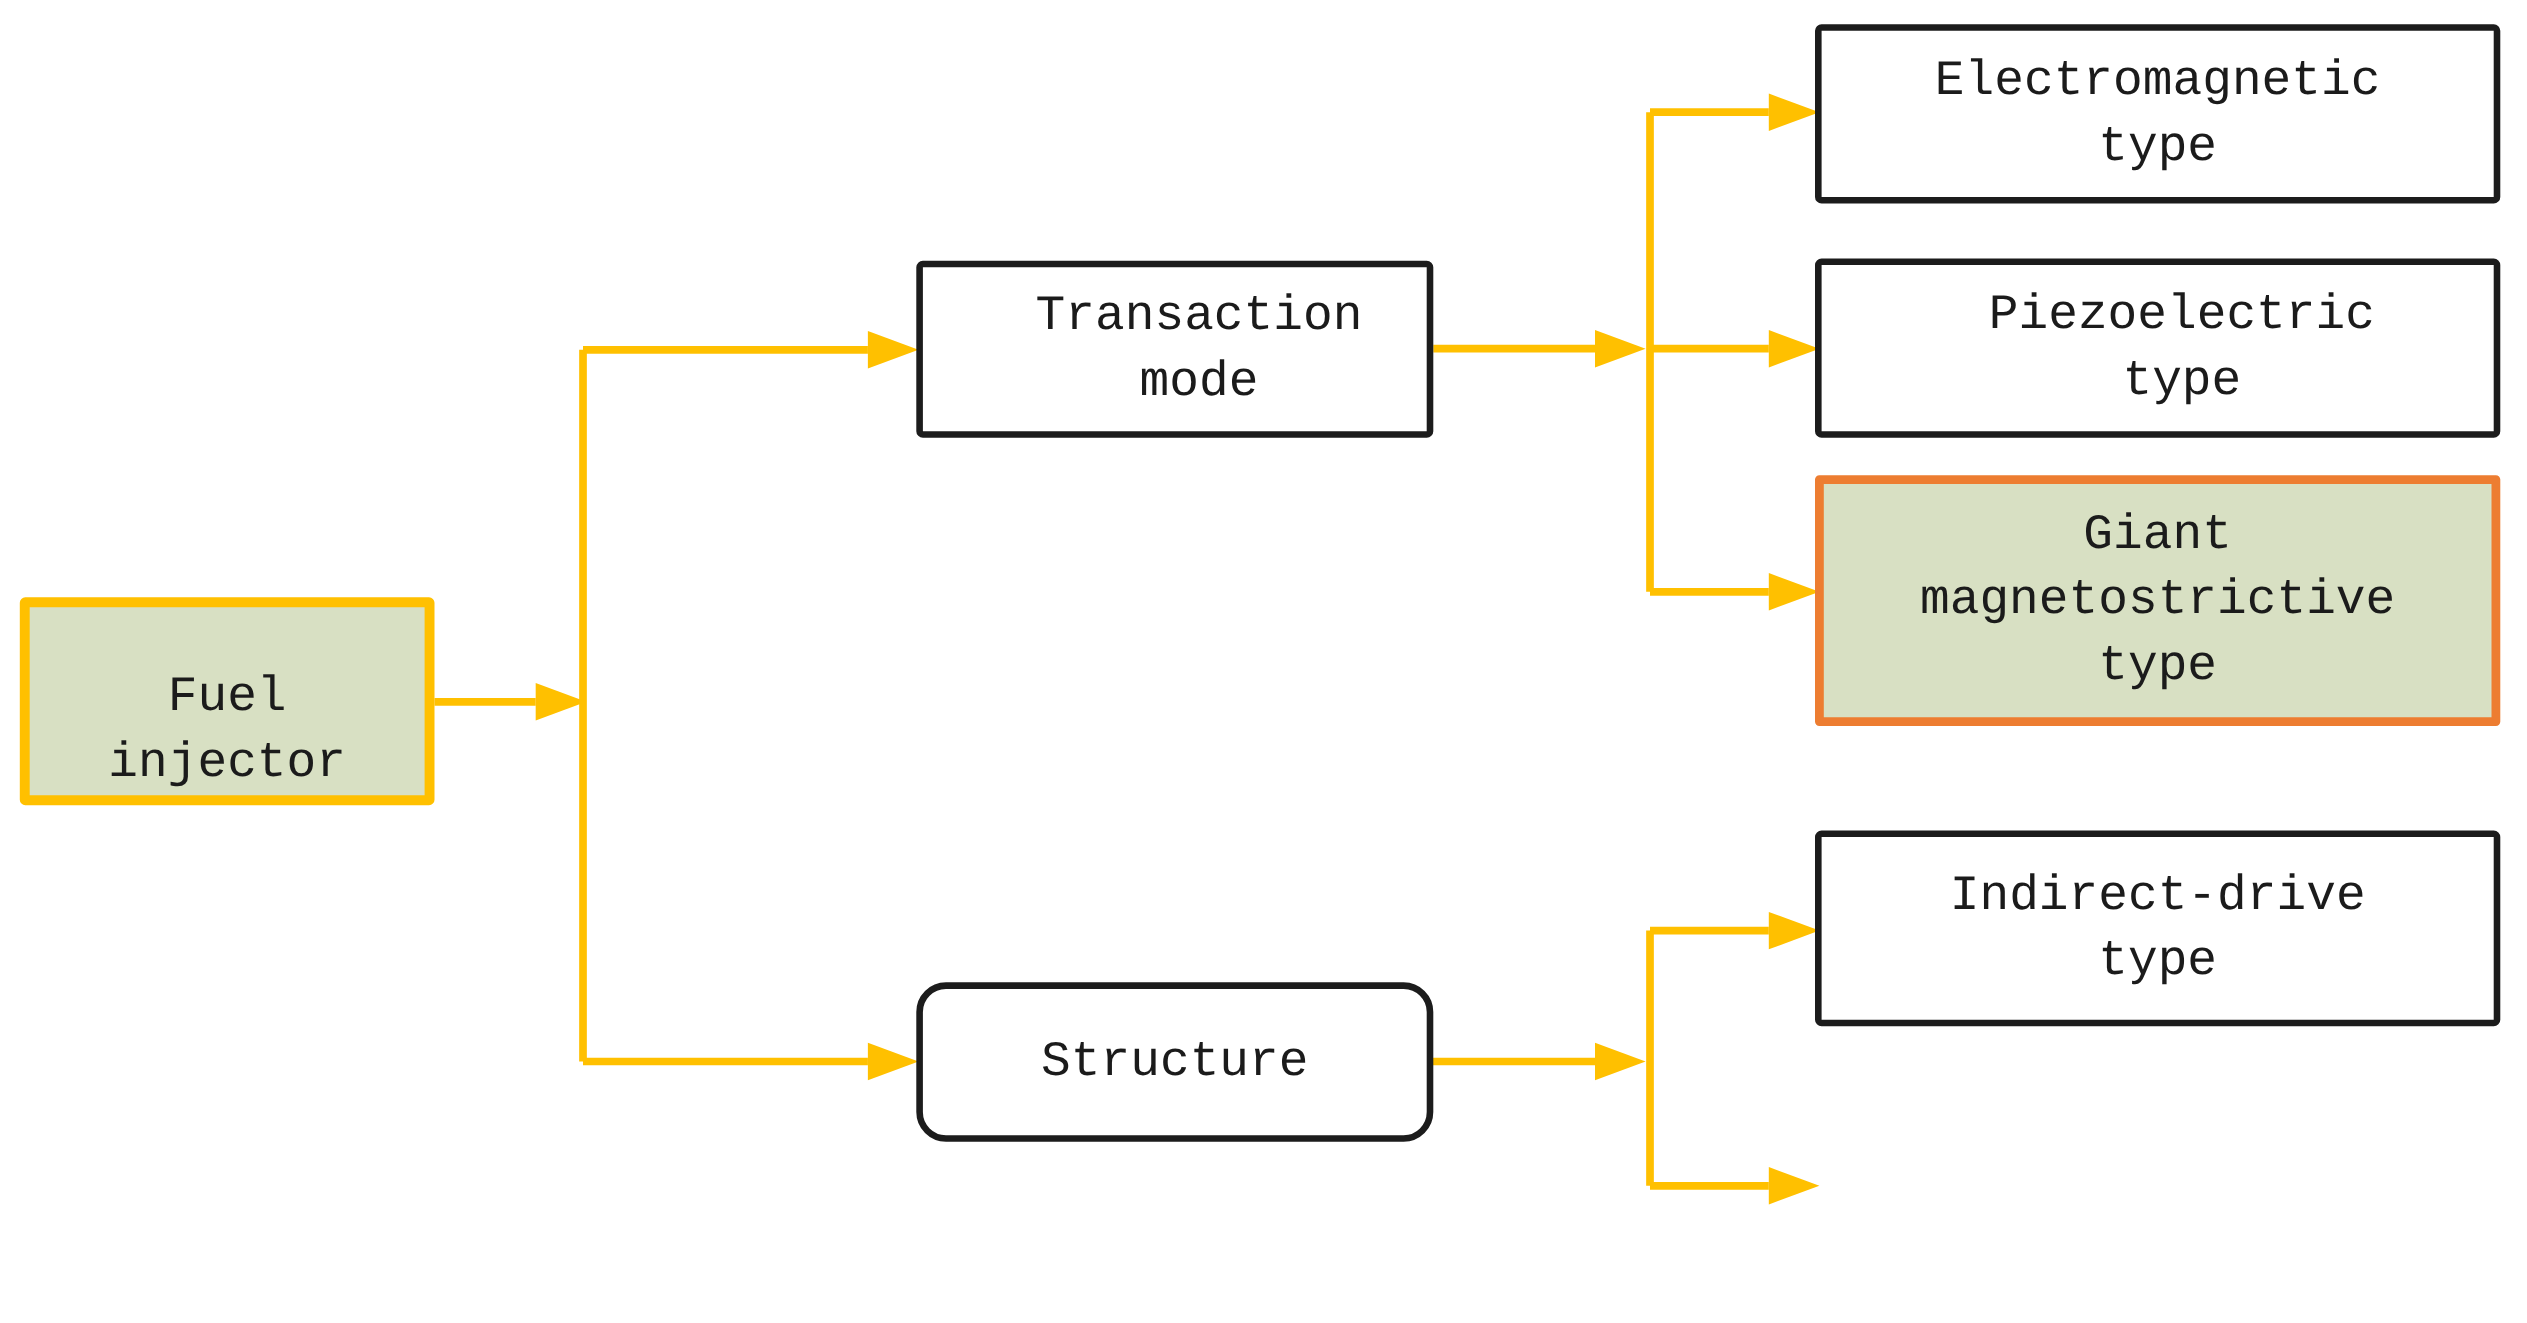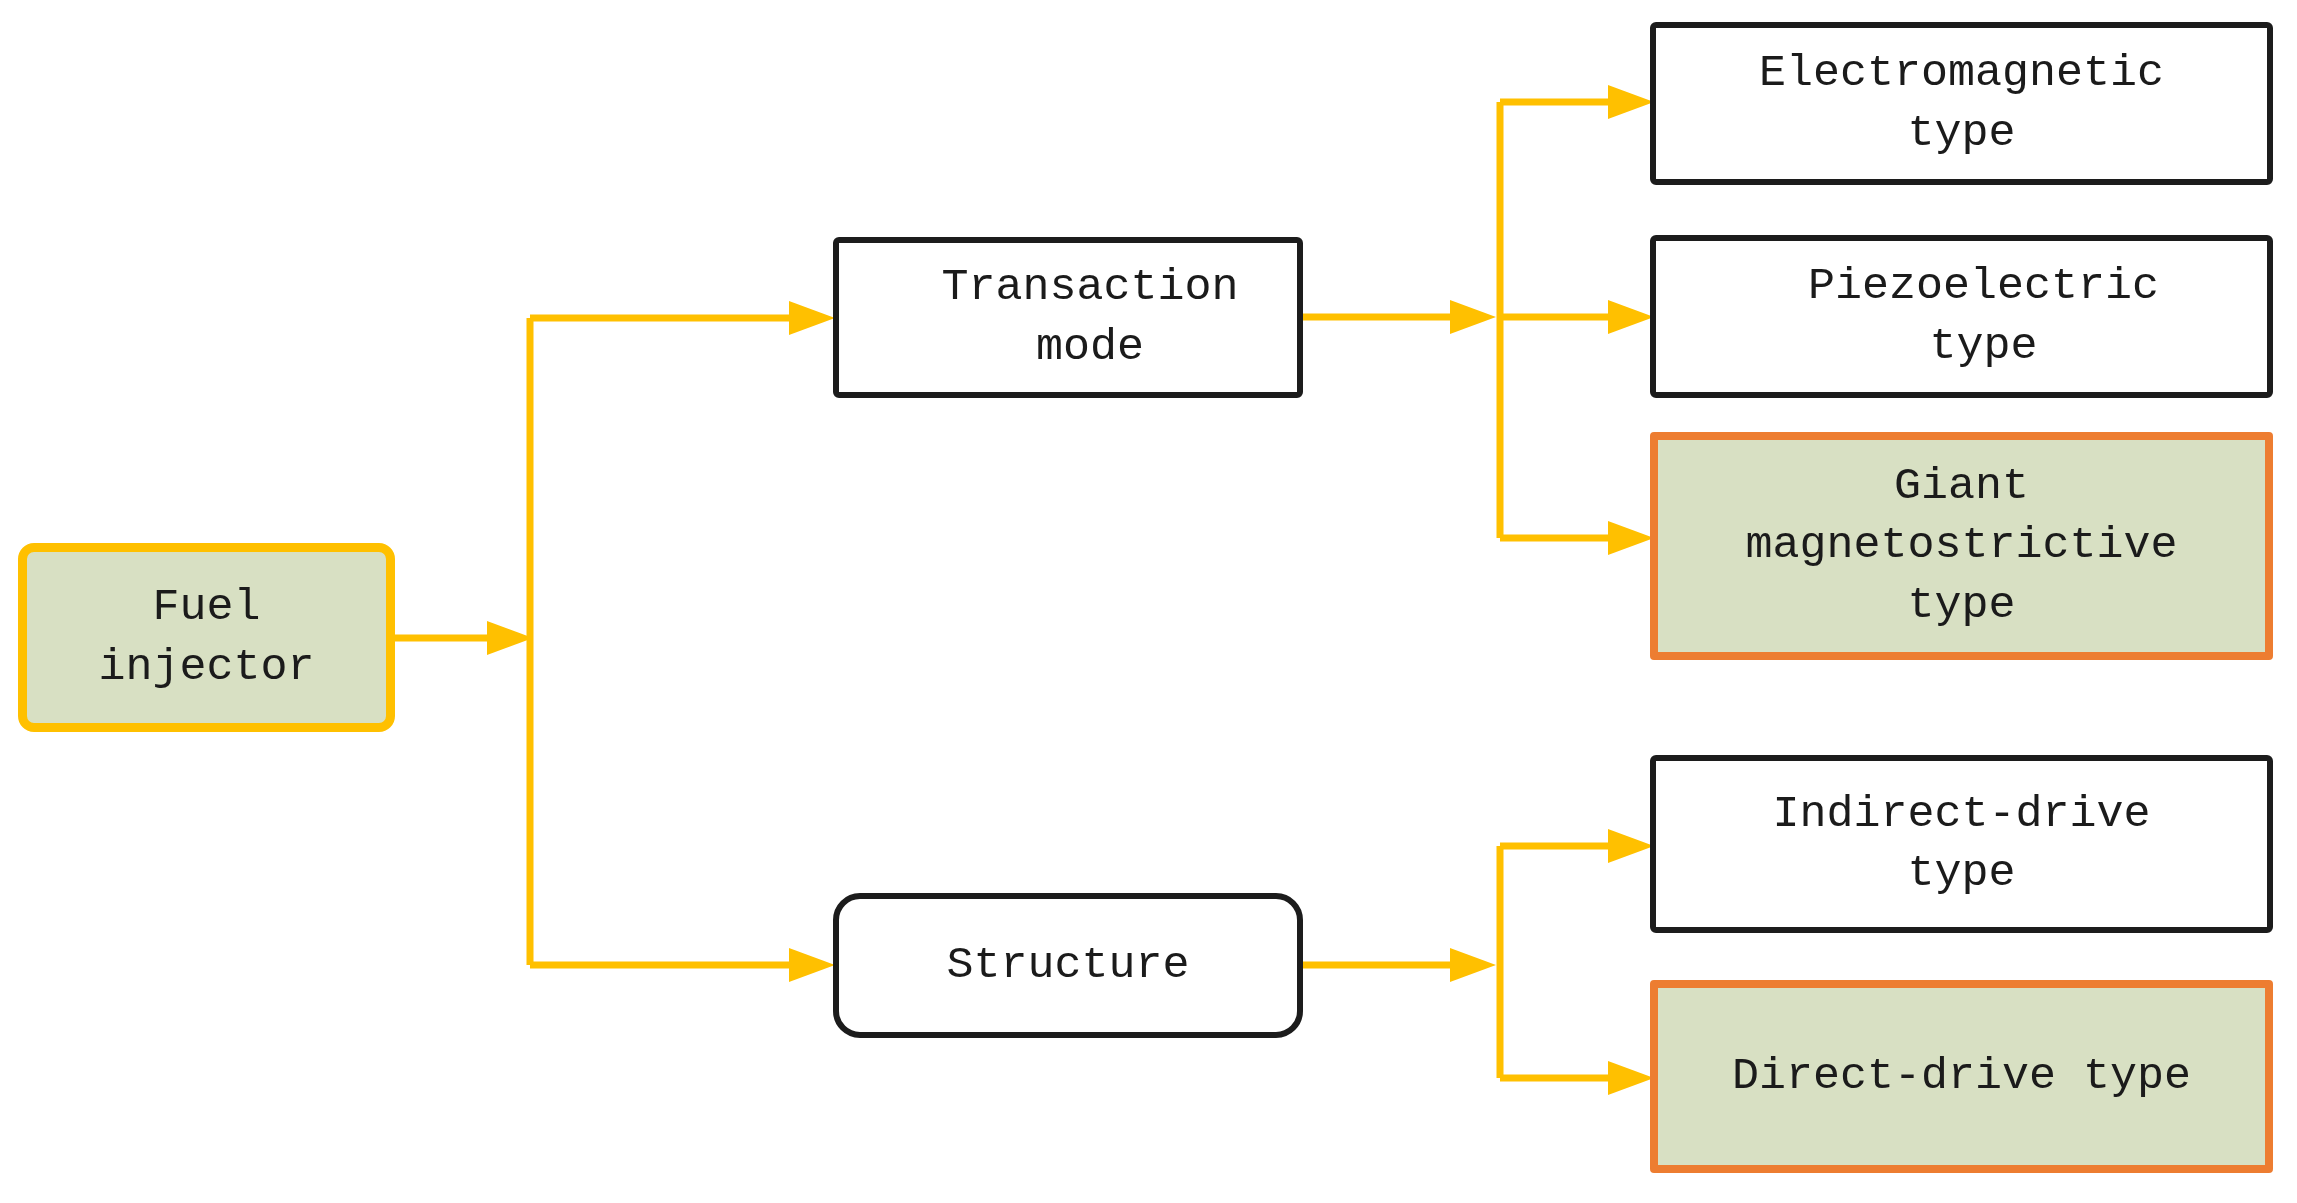--- a/index.html
+++ b/index.html
@@ -41,21 +41,22 @@
     color: var(--text, #1b1b1b);
     font-size: 45px;
     line-height: 1.32;
     background: var(--node-fill, #ffffff);
     border: 6px solid var(--node-border, #1c1c1c);
     border-radius: 6px;
   }
   .node--root {
     background: var(--highlight-fill, #d8e0c3);
     border: 9px solid var(--root-border, #ffc000);
-    border-radius: 16px;
+    border-radius: 5px;
+    align-items: flex-end;
   }
   .node--highlight {
     background: var(--highlight-fill, #d8e0c3);
     border: 8px solid var(--highlight-border, #ed7d31);
     border-radius: 4px;
   }
   .node .label {
     white-space: pre-line;
   }
 </style>
@@ -131,17 +132,14 @@
     <span class="label">Giant
 magnetostrictive
 type</span>
   </div>
 
   <div class="node" style="left:1650px; top:755px; width:623px; height:178px;justify-content:center;">
     <span class="label">Indirect-drive
 type</span>
   </div>
 
-  <div class="node node--highlight" style="left:1650px; top:980px; width:623px; height:193px;">
-    <span class="label">Direct-drive type</span>
-  </div>
 
 </div>
 
 </body></html>

